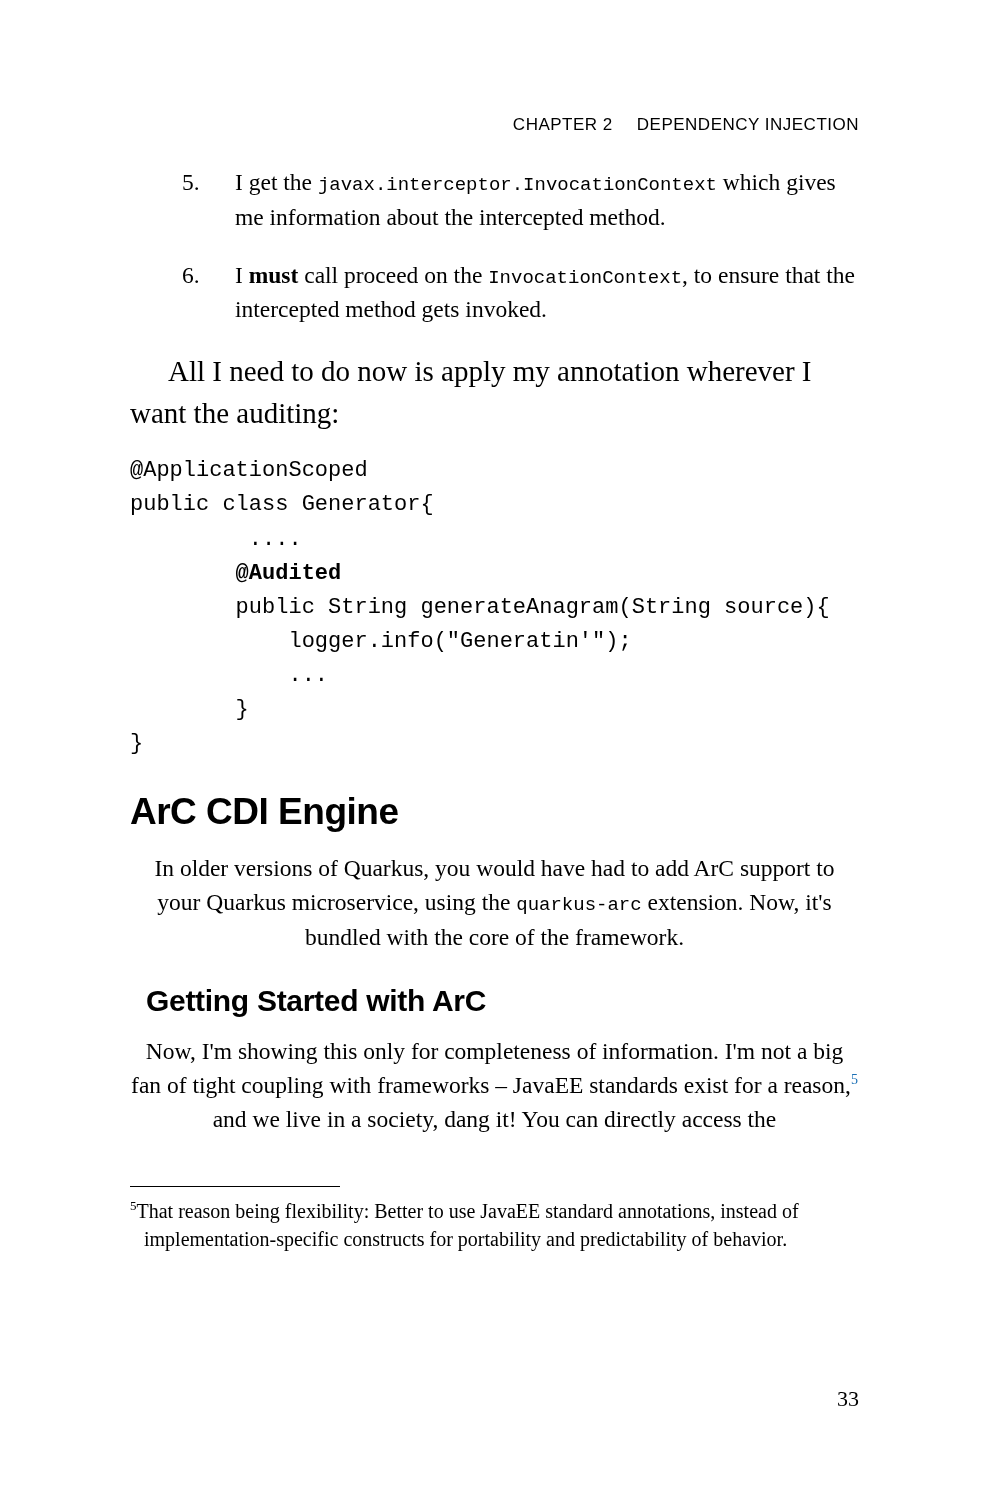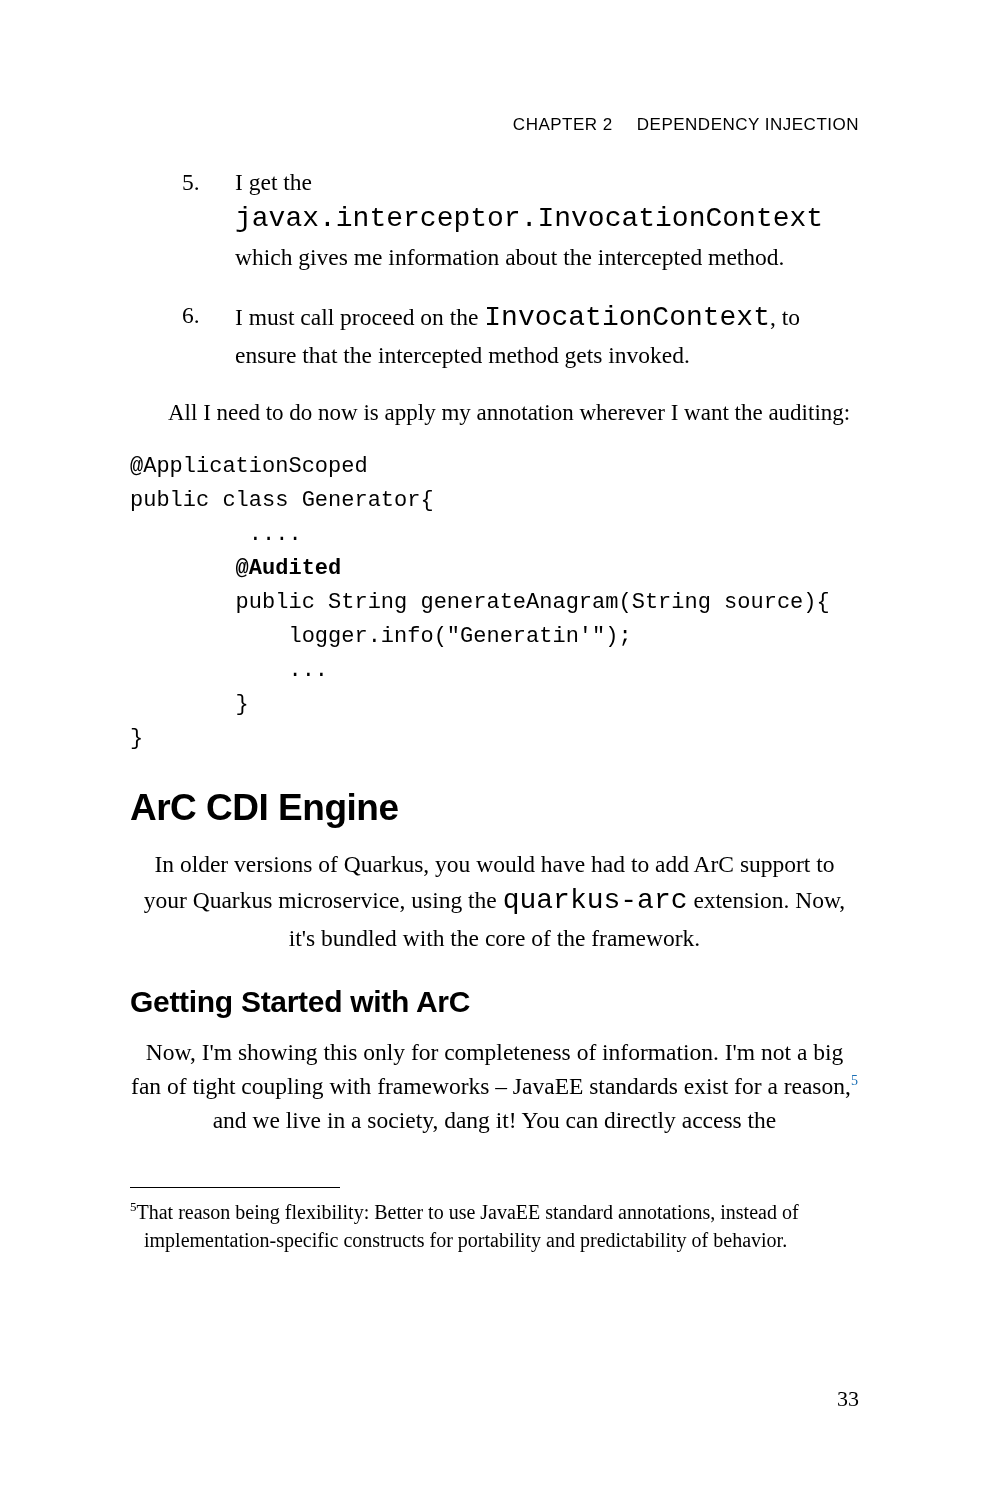--- a/index.html
+++ b/index.html
@@ -46,24 +46,24 @@
     line-height: 1.45;
     margin-bottom: 24px;
   }
   ol.numbered li .num {
     position: absolute;
     left: 52px;
     top: 0;
   }
   .code-inline {
     font-family: Consolas, 'Courier New', monospace;
-    font-size: 28px;
+    font-size: 19px;
   }
   p.body {
-    font-size: 23px;
+    font-size: 29px;
     line-height: 1.45;
     margin: 0 0 20px 0;
     text-indent: 38px;
   }
   pre.codeblock {
     font-family: Consolas, 'Courier New', monospace;
     font-size: 22px;
     line-height: 1.55;
     margin: 8px 0 30px 0;
     white-space: pre;
@@ -73,21 +73,21 @@
     font-family: Liberation Sans, sans-serif;
     font-weight: 800;
     font-size: 37px;
     margin: 20px 0 18px 0;
     letter-spacing: -0.5px;
   }
   h3.subsect {
     font-family: Arial, Helvetica, sans-serif;
     font-weight: 800;
     font-size: 30px;
-    margin: 30px 0 16px 0;
+    margin: 30px 0 16px 16px;
     letter-spacing: -0.3px;
   }
   p.sect-body {
     font-size: 23.5px;
     line-height: 1.45;
     margin: 0 0 12px 0;
     text-align: center;
   }
   sup.fnref {
     font-size: 14px;
@@ -110,21 +110,21 @@
   p.footnote sup {
     font-size: 13px;
     vertical-align: super;
   }
   .page-number {
     position: absolute;
     bottom: 88px;
     right: 130px;
     font-size: 22px;
   }
-  strong { font-weight: normal; }
+  strong { font-weight: bold; }
 </style>
 </head>
 <body>
 
 <div class="page">
 
   <div class="running-head">
     <span class="chap">CHAPTER 2</span><span>DEPENDENCY INJECTION</span>
   </div>
 

